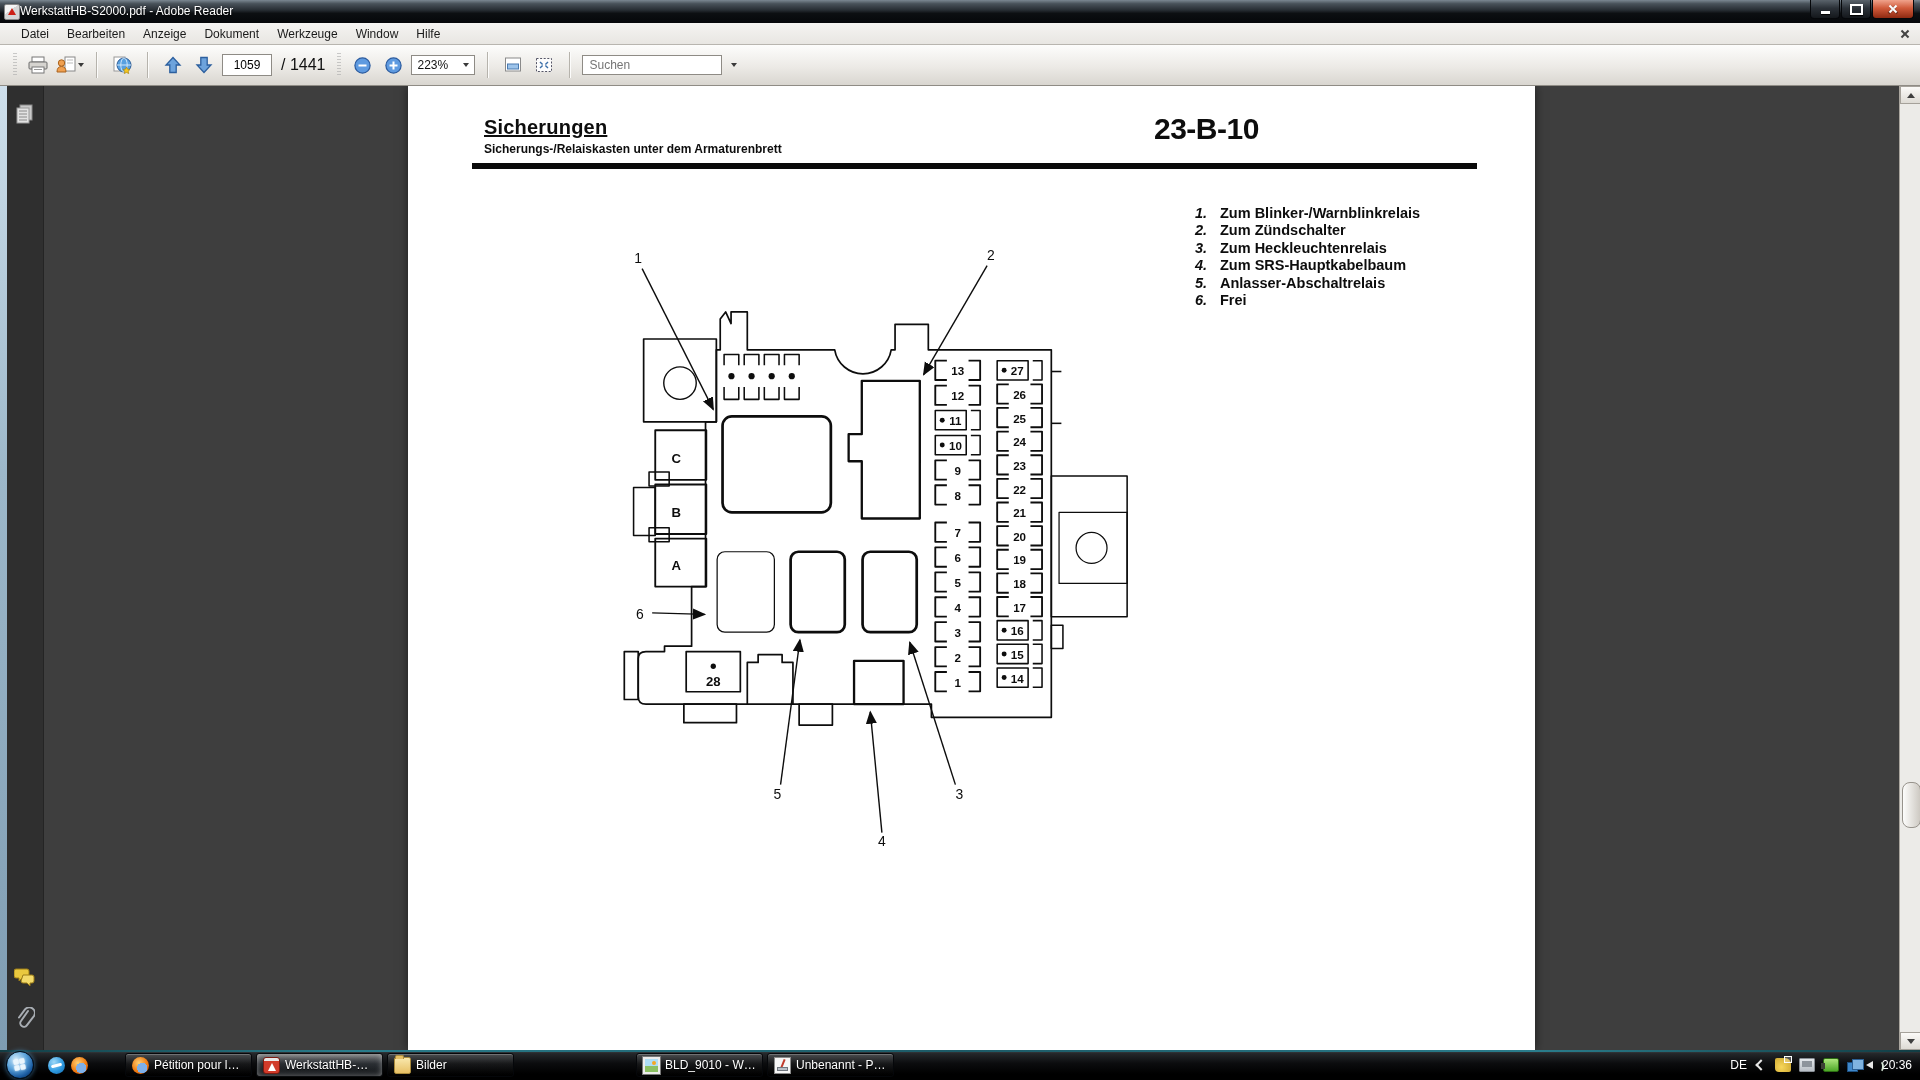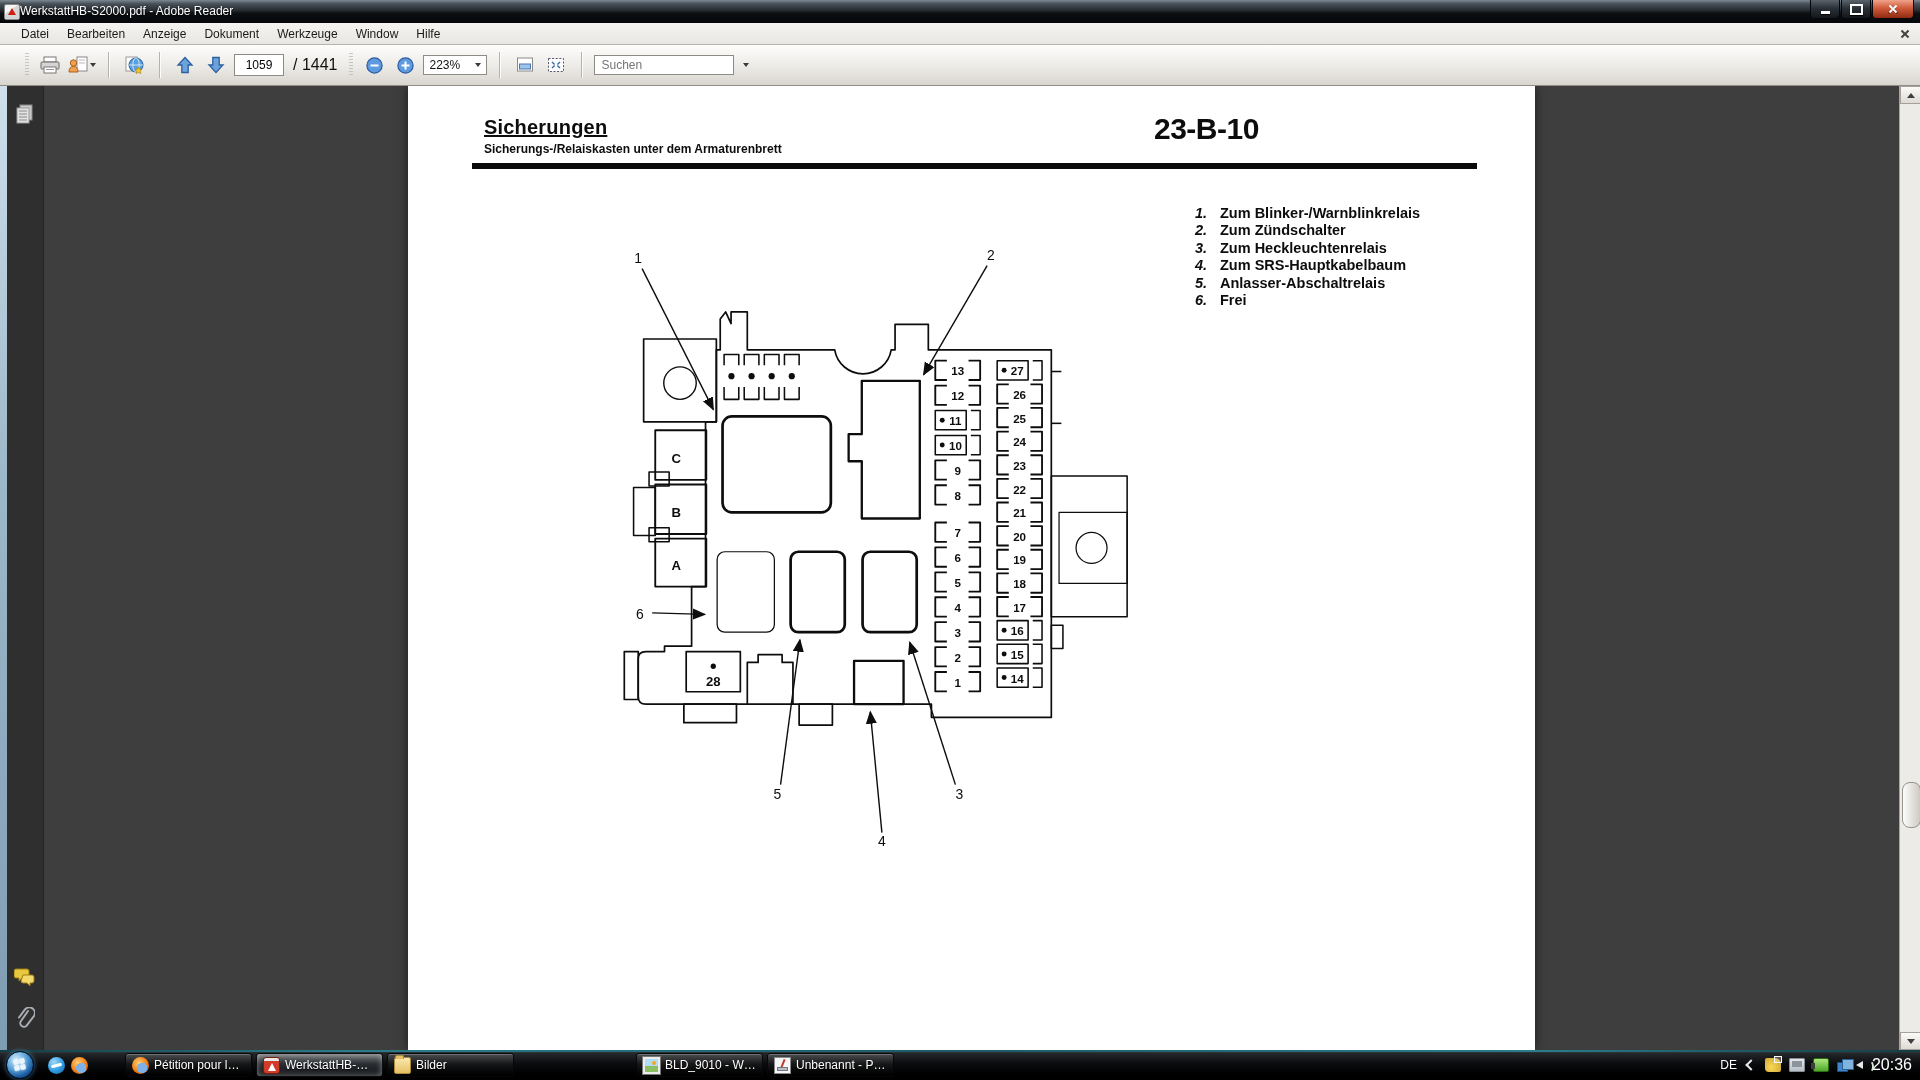--- a/index.html
+++ b/index.html
@@ -28,21 +28,21 @@
     border-bottom:1px solid #b8b5af;display:flex;align-items:center;font-size:12px;color:#1a1a1a;padding-left:12px;box-sizing:border-box;}
   .menu-item{padding:3px 9px;}
   .menu-spacer{flex:1;}
   .doc-close{width:14px;height:14px;position:relative;margin-right:8px;}
   .doc-close::before,.doc-close::after{content:"";position:absolute;left:6px;top:2px;width:2px;height:10px;background:#444;}
   .doc-close::before{transform:rotate(45deg);} .doc-close::after{transform:rotate(-45deg);}
 
   
   .toolbar{position:absolute;left:0;top:45px;width:1920px;height:41px;box-sizing:border-box;
     background:linear-gradient(#fdfdfc,#eceae6 55%,#d9d6d0);border-bottom:1px solid #8f8c85;
-    display:flex;align-items:center;padding:0 22px;gap:5px;}
+    display:flex;align-items:center;padding:0 10px;gap:5px;}
   .tb-sep{width:1px;height:26px;background:#b6b3ac;box-shadow:1px 0 0 #fcfcfb;margin:0 7px;flex:none;}
   .tb-grip{width:4px;height:24px;margin:0 3px;background:repeating-linear-gradient(#aaa 0 1px,transparent 1px 3px);opacity:.6;flex:none;}
   .tb-btn{height:28px;min-width:26px;display:flex;align-items:center;justify-content:center;border-radius:3px;flex:none;gap:2px;}
   .caret{width:0;height:0;border-left:3.5px solid transparent;border-right:3.5px solid transparent;border-top:4px solid #3a3a3a;display:inline-block;}
   .page-input{width:44px;height:18px;border:1px solid #8e8b85;font-size:12px;text-align:center;background:#fff;font-family:"Liberation Sans",sans-serif;}
   .page-total{font-size:16px;color:#111;margin:0 4px;}
   .zoom-box{display:flex;align-items:center;justify-content:space-between;border:1px solid #8e8b85;background:#fff;height:18px;width:52px;padding:0 5px;font-size:12px;color:#111;}
   .search-input{width:126px;height:18px;border:1px solid #8e8b85;font-size:12px;padding:0 6px;color:#444;background:#fff;font-family:"Liberation Sans",sans-serif;}
 
   
@@ -110,21 +110,21 @@
   .tri-pointer::after{content:"";position:absolute;right:-1px;top:-2px;width:6px;height:5px;border:1px solid #fdfdfd;background:rgba(255,255,255,.25);}
   .tri-display{background:linear-gradient(#e4e8ec,#b9bfc6);border:1px solid #888e95;box-sizing:border-box;border-radius:1px;}
   .tri-display::after{content:"";position:absolute;left:2px;top:2px;right:2px;bottom:4px;background:#8d949c;}
   .tri-power{background:linear-gradient(#aee57e,#4da728);border:1px solid #2c6e12;border-radius:2px;box-sizing:border-box;}
   .tri-power::before{content:"";position:absolute;left:-3px;top:4px;width:4px;height:6px;background:#3c3f35;}
   .tri-network{background:#3f87c9;border:1px solid #1c4f80;box-sizing:border-box;width:11px;height:10px;margin-top:3px;}
   .tri-network::after{content:"";position:absolute;left:4px;top:-4px;width:10px;height:9px;background:#7fb3e0;border:1px solid #2a5f94;}
   .tri-volume{width:8px;height:14px;}
   .tri-volume::before{content:"";position:absolute;left:0;top:3px;border-top:4px solid transparent;border-bottom:4px solid transparent;border-right:7px solid #e8e8e8;}
   .tri-volume::after{content:"";position:absolute;left:8px;top:2px;width:6px;height:9px;border:2px solid transparent;border-right-color:#d8e8d8;border-radius:50%;}
-  .tray-clock{font-size:16px;}
+  .tray-clock{font-size:12px;}
 
   svg{display:block;}
 </style>
 </head>
 <body>
 
 <div class="screen">
 
   <div class="titlebar">
     <div class="title-left">

